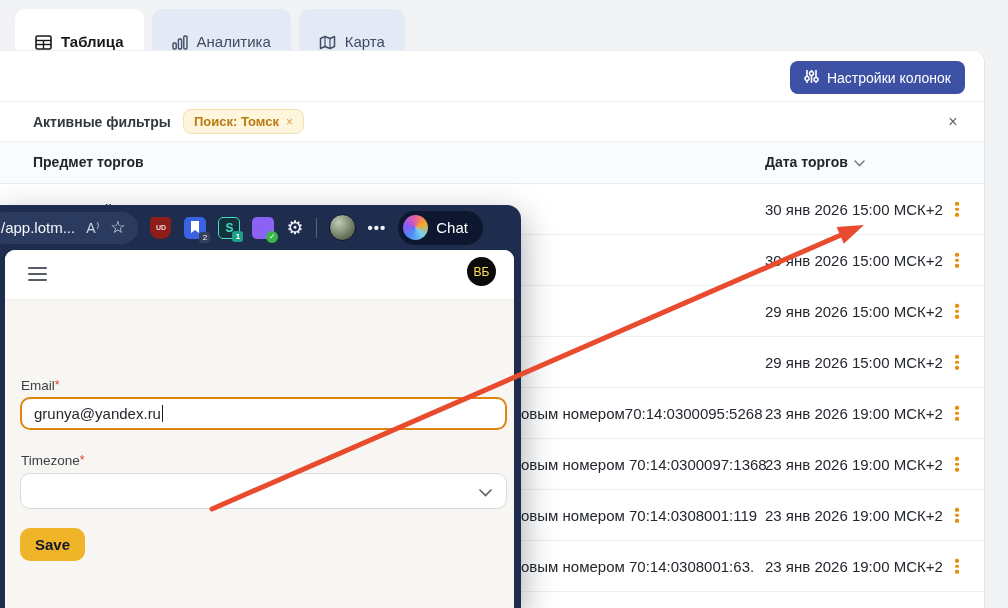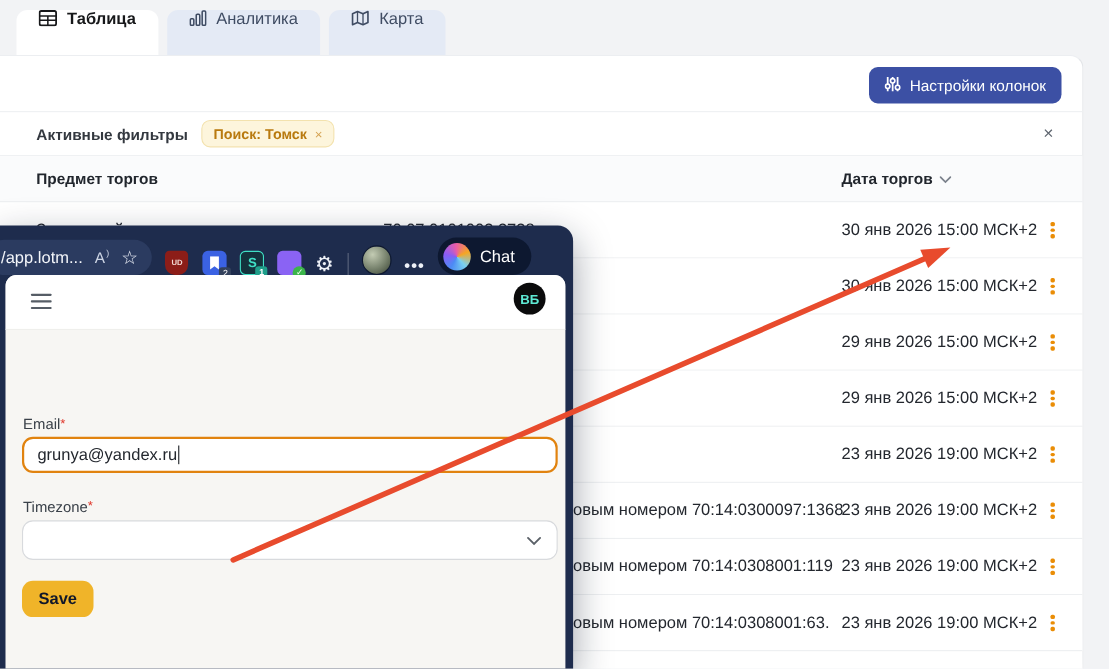--- a/index.html
+++ b/index.html
@@ -2,21 +2,21 @@
 <html><head>
 <meta charset="utf-8">
 <style>
   * { margin:0; padding:0; box-sizing:border-box; }
   html,body { width:1008px; height:608px; overflow:hidden;
     font-family:"Liberation Sans", sans-serif; background:#f2f3f5; }
   .stage { position:relative; width:1008px; height:608px; }
 
   
   .tabbar { position:absolute; left:15px; top:9px; display:flex; gap:8px; z-index:2; }
-  .tab { display:flex; align-items:flex-start; gap:9px; height:41px; padding:0 20px;
+  .tab { display:flex; align-items:flex-end; gap:9px; height:41px; padding:0 20px;
     border-radius:10px 10px 0 0; background:#e4eaf5; color:#3f4c63; font-size:15px; cursor:pointer; }
   .tab.active { background:#ffffff; color:#17181a; font-weight:bold; }
   .tab svg { display:block; }
 
   
   .card { position:absolute; left:0; top:50px; width:985px; height:558px; background:#fff;
     border-top:1px solid #eceef1; border-right:1px solid #e3e5e8; border-top-right-radius:12px; z-index:1; }
 
   .actions-row { position:relative; height:50px; }
   .columns-btn { position:absolute; right:19px; top:10px; height:33px; display:flex; align-items:center; gap:8px;
@@ -44,21 +44,21 @@
   .row.clip .cell-subject { left:521px; }
   .cell-date { position:absolute; left:765px; top:50%; transform:translateY(-50%);
     font-size:15px; color:#23272e; white-space:nowrap; }
   .kebab { position:absolute; left:948px; top:50%; transform:translateY(-50%); width:18px;
     display:flex; flex-direction:column; align-items:center; gap:2px; cursor:pointer; padding:4px 0; }
   .kebab i { width:3.5px; height:3.5px; border-radius:1.5px; background:#ea8d06; }
 
   
   .win { position:absolute; left:0; top:205px; width:521px; height:403px; background:#1e2c4d;
     border-radius:0 14px 0 0; box-shadow:0 12px 34px rgba(10,20,40,.38); z-index:10; }
-  .toolbar { position:relative; height:45px; display:flex; align-items:flex-end; padding:0 10px 0 0; gap:12px; }
+  .toolbar { position:relative; height:45px; display:flex; align-items:center; padding:0 10px 0 0; gap:12px; }
   .url-pill { display:flex; align-items:center; gap:11px; height:32px; background:#2b3b60;
     border-radius:16px; padding:0 13px; margin-left:-12px; cursor:pointer; }
   .url-text { color:#f4f6fa; font-size:15px; white-space:nowrap; }
   .aa-icon { color:#cdd5e4; font-size:14px; display:flex; align-items:flex-start; cursor:pointer; }
   .aa-icon sup { font-size:8px; margin-left:1px; }
   .star-icon { color:#e8ecf4; font-size:17px; line-height:1; cursor:pointer; }
   .ext { position:relative; width:22px; height:22px; flex:0 0 auto; cursor:pointer; }
   .badge { position:absolute; right:-4px; bottom:-4px; min-width:11px; height:11px; border-radius:3px;
     font-size:8px; line-height:11px; text-align:center; color:#fff; padding:0 1px; }
   .shield { width:21px; height:22px; background:#8c1d18; border-radius:4px 4px 9px 9px;
@@ -82,21 +82,21 @@
     background:conic-gradient(from 210deg, #4c8bf5, #8a5cf5, #e85ca8, #f5a623, #79d0f0, #4c8bf5); }
   .chat-label { color:#fff; font-size:15px; }
 
   .inner-page { position:absolute; left:5px; right:7px; top:45px; bottom:0; background:#f7f6f3; overflow:hidden;
     border-radius:10px 10px 0 0; }
   .app-header { position:relative; height:50px; background:#fff; border-bottom:1px solid #efefec; }
   .hamburger { position:absolute; left:23px; top:17px; width:19px; cursor:pointer; }
   .hamburger i { display:block; height:2px; background:#565d66; border-radius:1px; margin-bottom:4px; }
   .hamburger i:last-child { margin-bottom:0; }
   .app-avatar { position:absolute; right:18px; top:7px; width:29px; height:29px; border-radius:50%;
-    background:#0b0b0c; color:#5eead4; font-size:12px; font-weight:bold; display:flex; align-items:center;
+    background:#0b0b0c; color:#fde047; font-size:12px; font-weight:normal; display:flex; align-items:center;
     justify-content:center; cursor:pointer; }
 
   .profile-title { position:absolute; left:15px; top:73px; font-size:26px; font-weight:bold; color:#111215; }
   .field-label { position:absolute; left:16px; font-size:13.5px; color:#3a4149; font-weight:normal; }
   .req { color:#e03b2f; font-size:12px; vertical-align:top; }
   .lbl-email { top:128px; }
   .email-input { position:absolute; left:15px; top:147px; width:487px; height:33px; background:#fff;
     border:2px solid #e1830f; border-radius:10px; display:flex; align-items:center; padding:0 12px;
     font-size:15px; color:#23272e; }
   .caret { width:1.5px; height:17px; background:#1c2025; margin-left:1px; }
@@ -220,20 +220,21 @@
     <div class="row">
       <span class="cell-subject"></span>
       <span class="cell-date">29 янв 2026 15:00 МСК+2</span>
       <span class="kebab">
           <i></i>
           <i></i>
           <i></i>
         </span>
     </div>
     <div class="row clip">
+      <span class="cell-subject">овым номером70:14:0300095:5268</span>
       <span class="cell-date">23 янв 2026 19:00 МСК+2</span>
       <span class="kebab">
           <i></i>
           <i></i>
           <i></i>
         </span>
     </div>
     <div class="row clip">
       <span class="cell-subject">овым номером 70:14:0300097:1368</span>
       <span class="cell-date">23 янв 2026 19:00 МСК+2</span>

